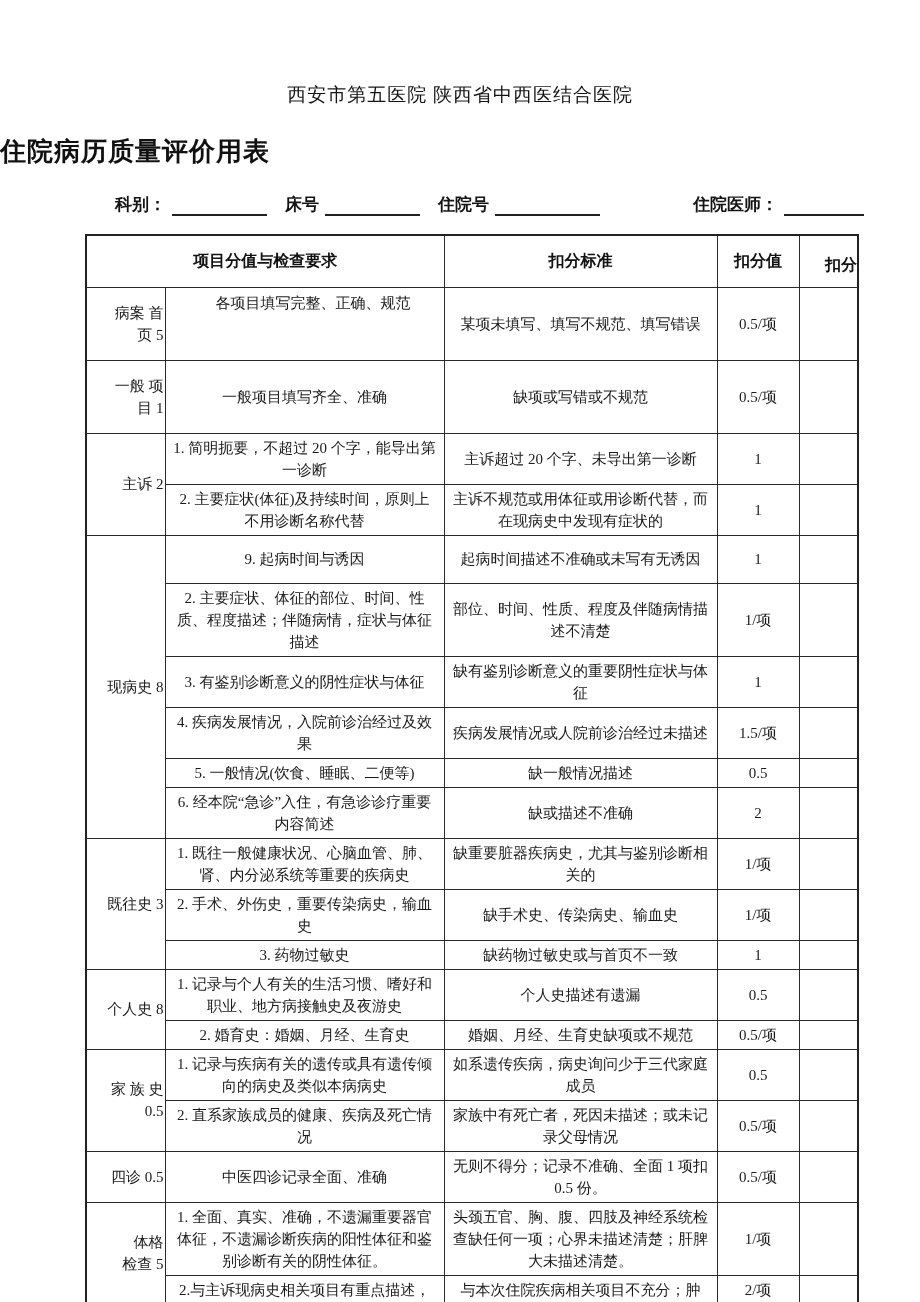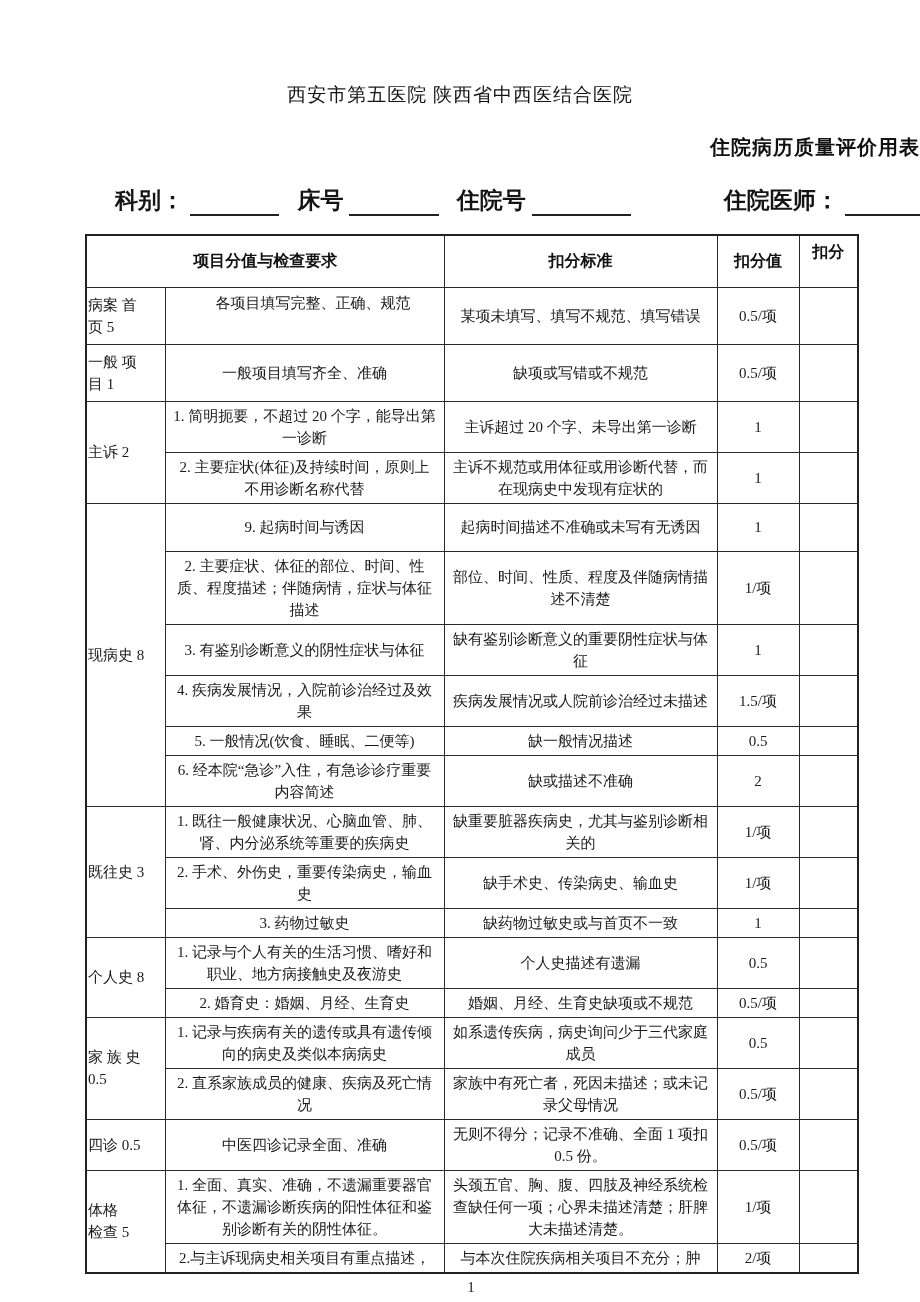--- a/index.html
+++ b/index.html
@@ -15,35 +15,34 @@
   .doc-title {
     margin-top: 82px;
     text-align: center;
     font-size: 19px;
     font-weight: normal;
     letter-spacing: 1px;
     color: #141414;
   }
   .form-title {
     margin-top: 26px;
-    text-align: right;
-    font-size: 20px;
+    text-align: left;
+    font-size: 26px;
     font-weight: bold;
     font-family: "Liberation Sans", "DejaVu Sans", sans-serif;
     letter-spacing: 1px;
     color: #111;
-    padding-left: 40px;
   }
   .fields-row {
     margin: 24px 0 0 115px;
     display: flex;
     align-items: flex-end;
     font-family: "Liberation Sans", "DejaVu Sans", sans-serif;
     font-weight: bold;
-    font-size: 23px;
+    font-size: 17px;
     color: #141414;
   }
   .field-label { white-space: nowrap; }
   .field-blank {
     display: inline-block;
     border-bottom: 2px solid #222;
     height: 18px;
     margin-left: 6px;
   }
   table.eval-table {
@@ -63,25 +62,26 @@
   }
   .eval-table th {
     font-family: "Liberation Sans", "DejaVu Sans", sans-serif;
     font-weight: bold;
     font-size: 16px;
     text-align: center;
     color: #111;
   }
   th.deduct-header {
     vertical-align: top;
-    padding-top: 5px;
+    padding-top: 18px;
+    text-align: right;
   }
   td.group-label-cell {
-    text-align: left;
-    padding: 6px 1px;
+    text-align: right;
+    padding: 14px 1px;
   }
   td.group-label-cell span { display: block; }
   td.item-cell {
     text-align: center;
     padding: 3px 7px;
   }
   td.item-cell.item-center-top {
     text-align: center;
     vertical-align: top;
     padding-top: 4px;

